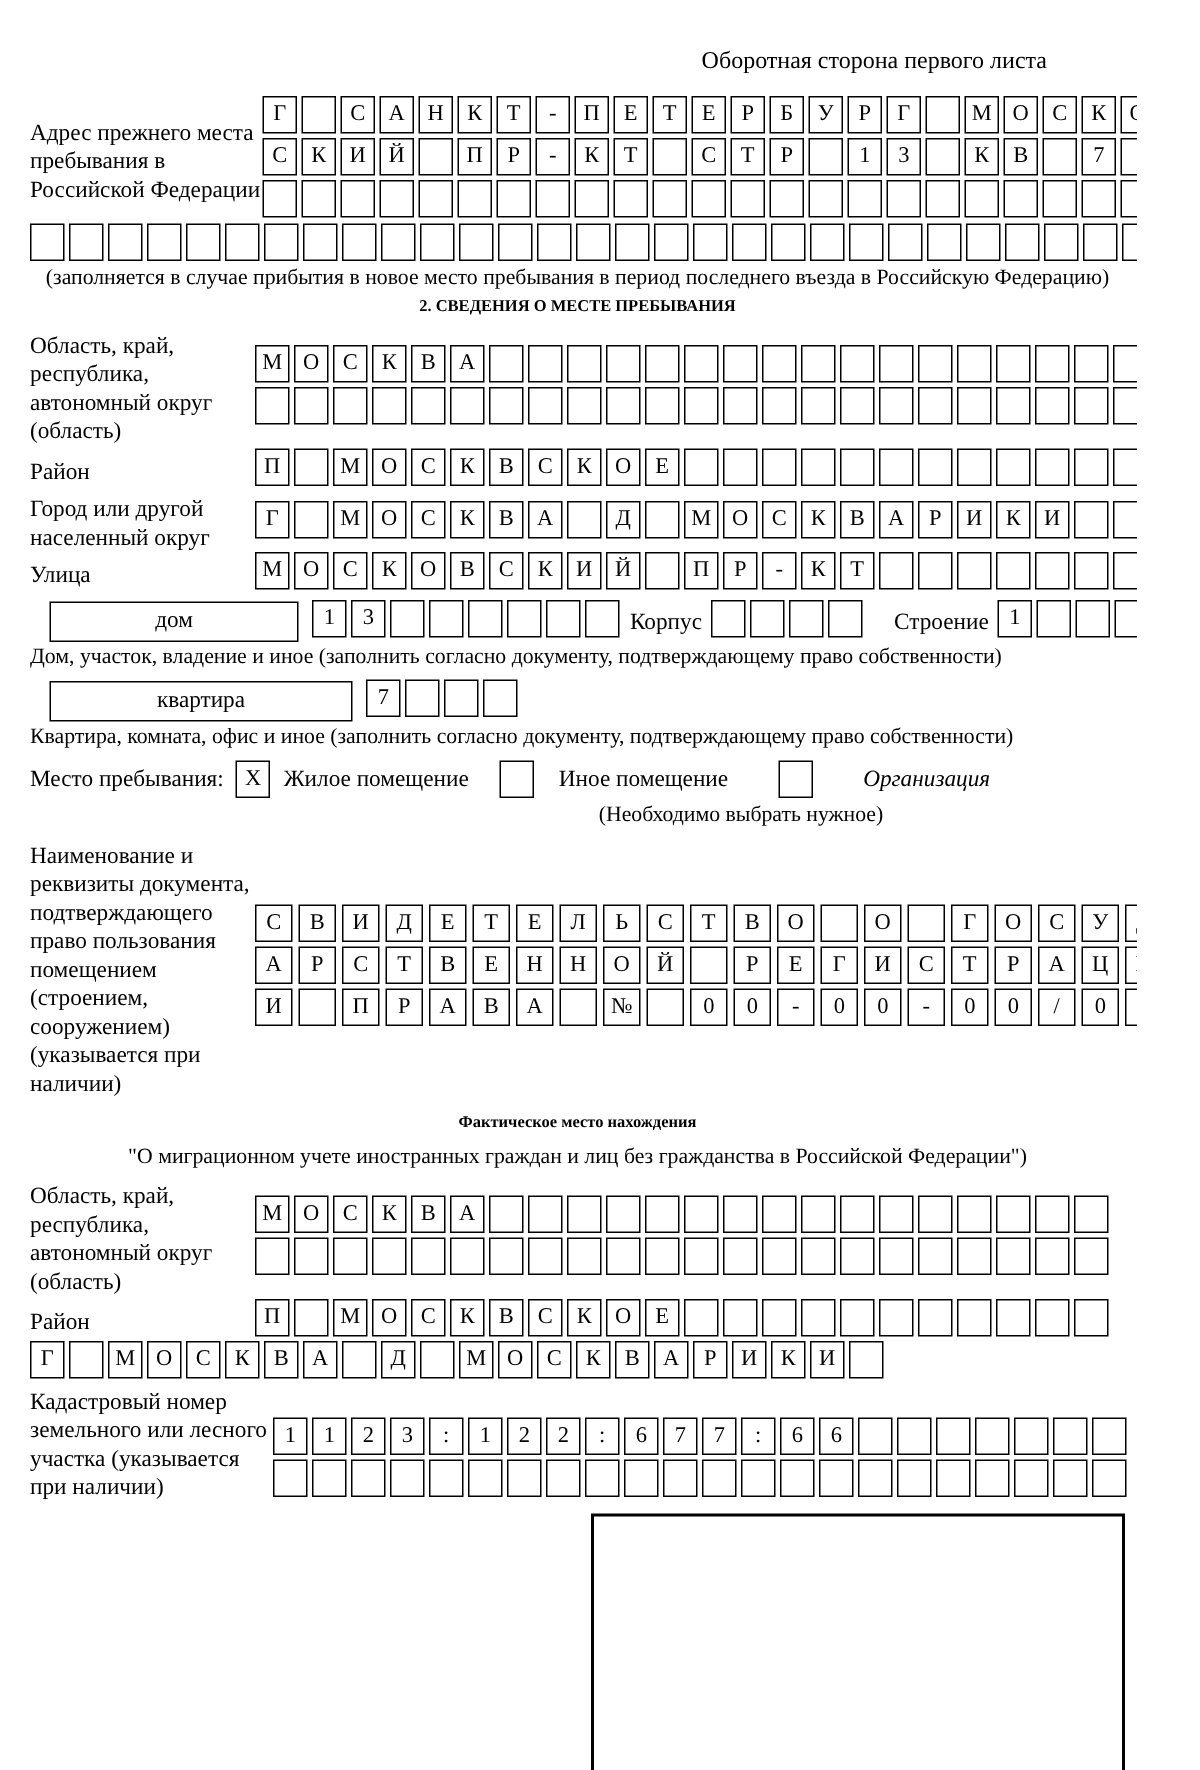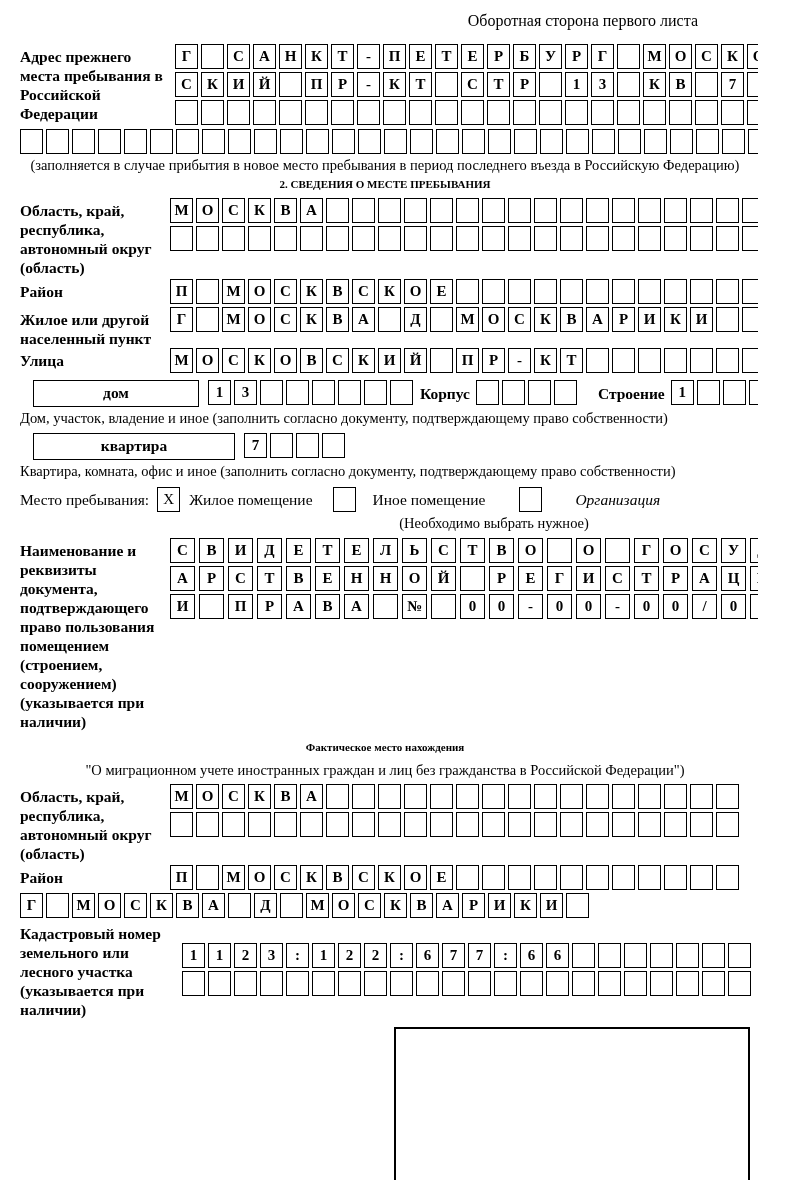--- a/index.html
+++ b/index.html
@@ -1,21 +1,21 @@
 <!DOCTYPE html>
 <html lang="ru"><head>
 <meta charset="utf-8">
 <style>
   html,body{margin:0;padding:0;background:#fff;}
   body{font-family:"Liberation Serif","DejaVu Serif",serif;color:#000;}
-  .page{width:758px;height:1180px;box-sizing:border-box;padding:12px 8px 0 20px;position:relative;overflow:hidden;}
+  .page{width:758px;height:1180px;box-sizing:border-box;padding:32px 8px 0 20px;position:relative;overflow:hidden;}
 
   .header-note{text-align:right;padding-right:52px;font-size:16px;margin-bottom:14px;}
 
-  .field-row{display:flex;align-items:flex-start;font-weight:bold;}
+  .field-row{display:flex;align-items:center;}
   .field-label{flex:none;font-size:15.5px;line-height:19px;padding-top:3px;}
   .w155{width:155px;} .w150{width:150px;} .w162{width:162px;}
   .cells-area{flex:1;}
 
   .cellrow{white-space:nowrap;height:25px;margin-bottom:3px;}
   .cell{display:inline-block;box-sizing:border-box;width:23px;height:25px;border:1.6px solid #000;
         margin-right:3px;text-align:center;font-size:15px;line-height:22px;vertical-align:top;}
   .cellrow.wide .cell{width:25px;margin-right:4px;}
   .cellrow.inline{display:inline-block;vertical-align:top;}
 
@@ -67,21 +67,21 @@
   </div>
 
   <div class="field-row">
     <div class="field-label w150">Район</div>
     <div class="cells-area">
       <div class="cellrow"><span class="cell">П</span><span class="cell"></span><span class="cell">М</span><span class="cell">О</span><span class="cell">С</span><span class="cell">К</span><span class="cell">В</span><span class="cell">С</span><span class="cell">К</span><span class="cell">О</span><span class="cell">Е</span><span class="cell"></span><span class="cell"></span><span class="cell"></span><span class="cell"></span><span class="cell"></span><span class="cell"></span><span class="cell"></span><span class="cell"></span><span class="cell"></span><span class="cell"></span><span class="cell"></span><span class="cell"></span><span class="cell"></span></div>
     </div>
   </div>
 
   <div class="field-row">
-    <div class="field-label w150">Жилое или другой населенный пункт</div>
+    <div class="field-label w150">Город или другой населенный округ</div>
     <div class="cells-area">
       <div class="cellrow"><span class="cell">Г</span><span class="cell"></span><span class="cell">М</span><span class="cell">О</span><span class="cell">С</span><span class="cell">К</span><span class="cell">В</span><span class="cell">А</span><span class="cell"></span><span class="cell">Д</span><span class="cell"></span><span class="cell">М</span><span class="cell">О</span><span class="cell">С</span><span class="cell">К</span><span class="cell">В</span><span class="cell">А</span><span class="cell">Р</span><span class="cell">И</span><span class="cell">К</span><span class="cell">И</span><span class="cell"></span><span class="cell"></span><span class="cell"></span></div>
     </div>
   </div>
 
   <div class="field-row">
     <div class="field-label w150">Улица</div>
     <div class="cells-area">
       <div class="cellrow"><span class="cell">М</span><span class="cell">О</span><span class="cell">С</span><span class="cell">К</span><span class="cell">О</span><span class="cell">В</span><span class="cell">С</span><span class="cell">К</span><span class="cell">И</span><span class="cell">Й</span><span class="cell"></span><span class="cell">П</span><span class="cell">Р</span><span class="cell">-</span><span class="cell">К</span><span class="cell">Т</span><span class="cell"></span><span class="cell"></span><span class="cell"></span><span class="cell"></span><span class="cell"></span><span class="cell"></span><span class="cell"></span><span class="cell"></span></div>
     </div>

